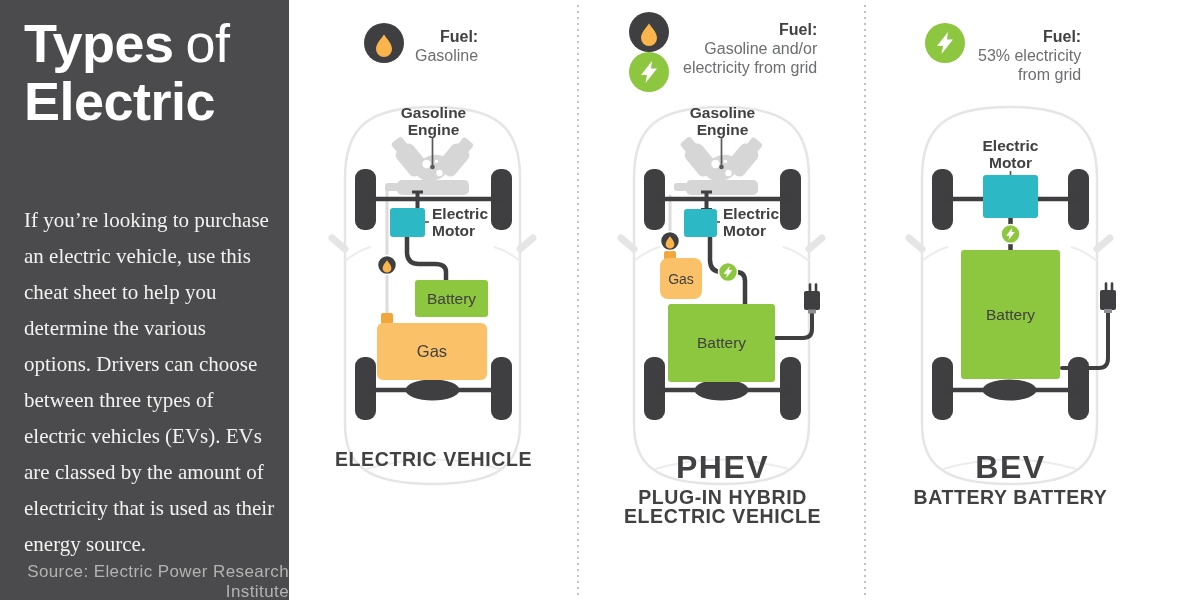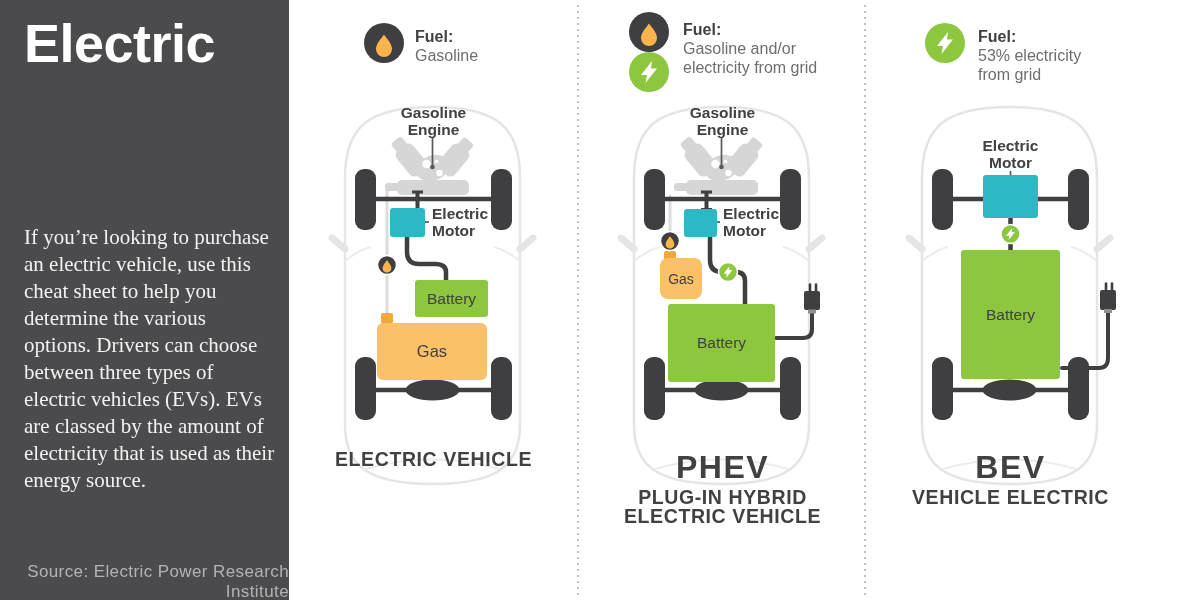--- a/index.html
+++ b/index.html
@@ -3,22 +3,22 @@
 <meta charset="utf-8">
 <style>
   html,body{margin:0;padding:0;background:#fff;}
   #canvas{position:relative;width:1200px;height:600px;overflow:hidden;background:#fff;
           font-family:"Liberation Sans",sans-serif;}
 
   
   .sidebar{position:absolute;left:0;top:0;width:289px;height:600px;background:var(--sidebar_bg,#4b4b4d);}
   .title{position:absolute;left:24px;top:14px;color:#fff;font-weight:700;font-size:54px;line-height:58px;letter-spacing:-0.5px;}
   .t-light{font-weight:400;margin-left:12px;}
-  .desc{position:absolute;left:24px;top:224px;width:252px;color:#f2f2f2;
-        font-family:"Liberation Serif",serif;font-size:21px;line-height:27px;}
+  .desc{position:absolute;left:24px;top:202px;width:252px;color:#f2f2f2;
+        font-family:"Liberation Serif",serif;font-size:21px;line-height:36px;}
   .source{position:absolute;left:20px;top:562px;color:var(--source_gray,#b3b3b3);
           font-size:17px;letter-spacing:0.4px;text-align:right;}
 
   
   .divider{position:absolute;top:5px;height:590px;width:2px;
            background:repeating-linear-gradient(to bottom,var(--divider,#c2c2c2) 0 2px,transparent 2px 6px);}
   #divider-1{left:577px;} #divider-2{left:864px;}
 
   
   .column{position:absolute;top:0;width:289px;height:600px;}
@@ -53,35 +53,36 @@
   .box{position:absolute;display:flex;align-items:center;justify-content:center;
        font-weight:400;color:var(--dark_text,#414042);}
   .motor-box{background:var(--motor_teal,#2cb9c5);border-radius:3px;}
   .battery-box{background:var(--battery_green,#8dc63f);border-radius:3px;font-size:15.5px;}
   .gas-box{background:var(--gas_orange,#fbc168);}
 
   .comp-label{position:absolute;font-weight:700;color:var(--dark_text,#414042);
               font-size:15.5px;line-height:17px;}
   .centered{left:0;width:100%;text-align:center;}
 
-  .fuel-text{position:absolute;}
+  .fuel-text{position:absolute;text-align:right;}
   .fuel-title{font-weight:700;font-size:16px;color:var(--dark_text,#414042);line-height:19px;}
   .fuel-line{font-size:16px;color:var(--desc_gray,#6d6e71);line-height:19px;}
 
   .name-block{position:absolute;left:0;top:450px;width:100%;text-align:center;color:var(--dark_text,#414042);}
   .acronym{font-size:32px;font-weight:700;letter-spacing:1.5px;line-height:34px;margin-bottom:4px;}
   .name-line{font-size:19.5px;font-weight:700;letter-spacing:0.6px;line-height:19px;}
 </style>
 </head>
 <body>
 
 <div id="canvas">
 
   <div class="sidebar">
     <div class="title">
+      <div><span>Types</span><span class="t-light">of</span></div>
       <div>Electric</div>
     </div>
     <div class="desc">If you’re looking to purchase an electric vehicle, use this cheat sheet to help you determine the various options. Drivers can choose between three types of electric vehicles (EVs). EVs are classed by the amount of electricity that is used as their energy source.</div>
     <div class="source">Source: Electric Power Research Institute</div>
   </div>
 
   <div class="divider" id="divider-1"></div>
   <div class="divider" id="divider-2"></div>
 
   <div class="column" id="col-hev">
@@ -313,17 +314,17 @@
       <div>Motor</div>
     </div>
 
     <div class="box motor-box" style="left:117px;top:175px;width:55px;height:43px;"></div>
     <div class="box battery-box" style="left:95px;top:250px;width:99px;height:129px;">
       <span>Battery</span>
     </div>
 
     <div class="name-block">
       <div class="acronym">BEV</div>
-      <div class="name-line">VEHICLE ELECTRIC</div>
+      <div class="name-line">BATTERY BATTERY</div>
     </div>
   </div>
 
 </div>
 
 </body></html>

